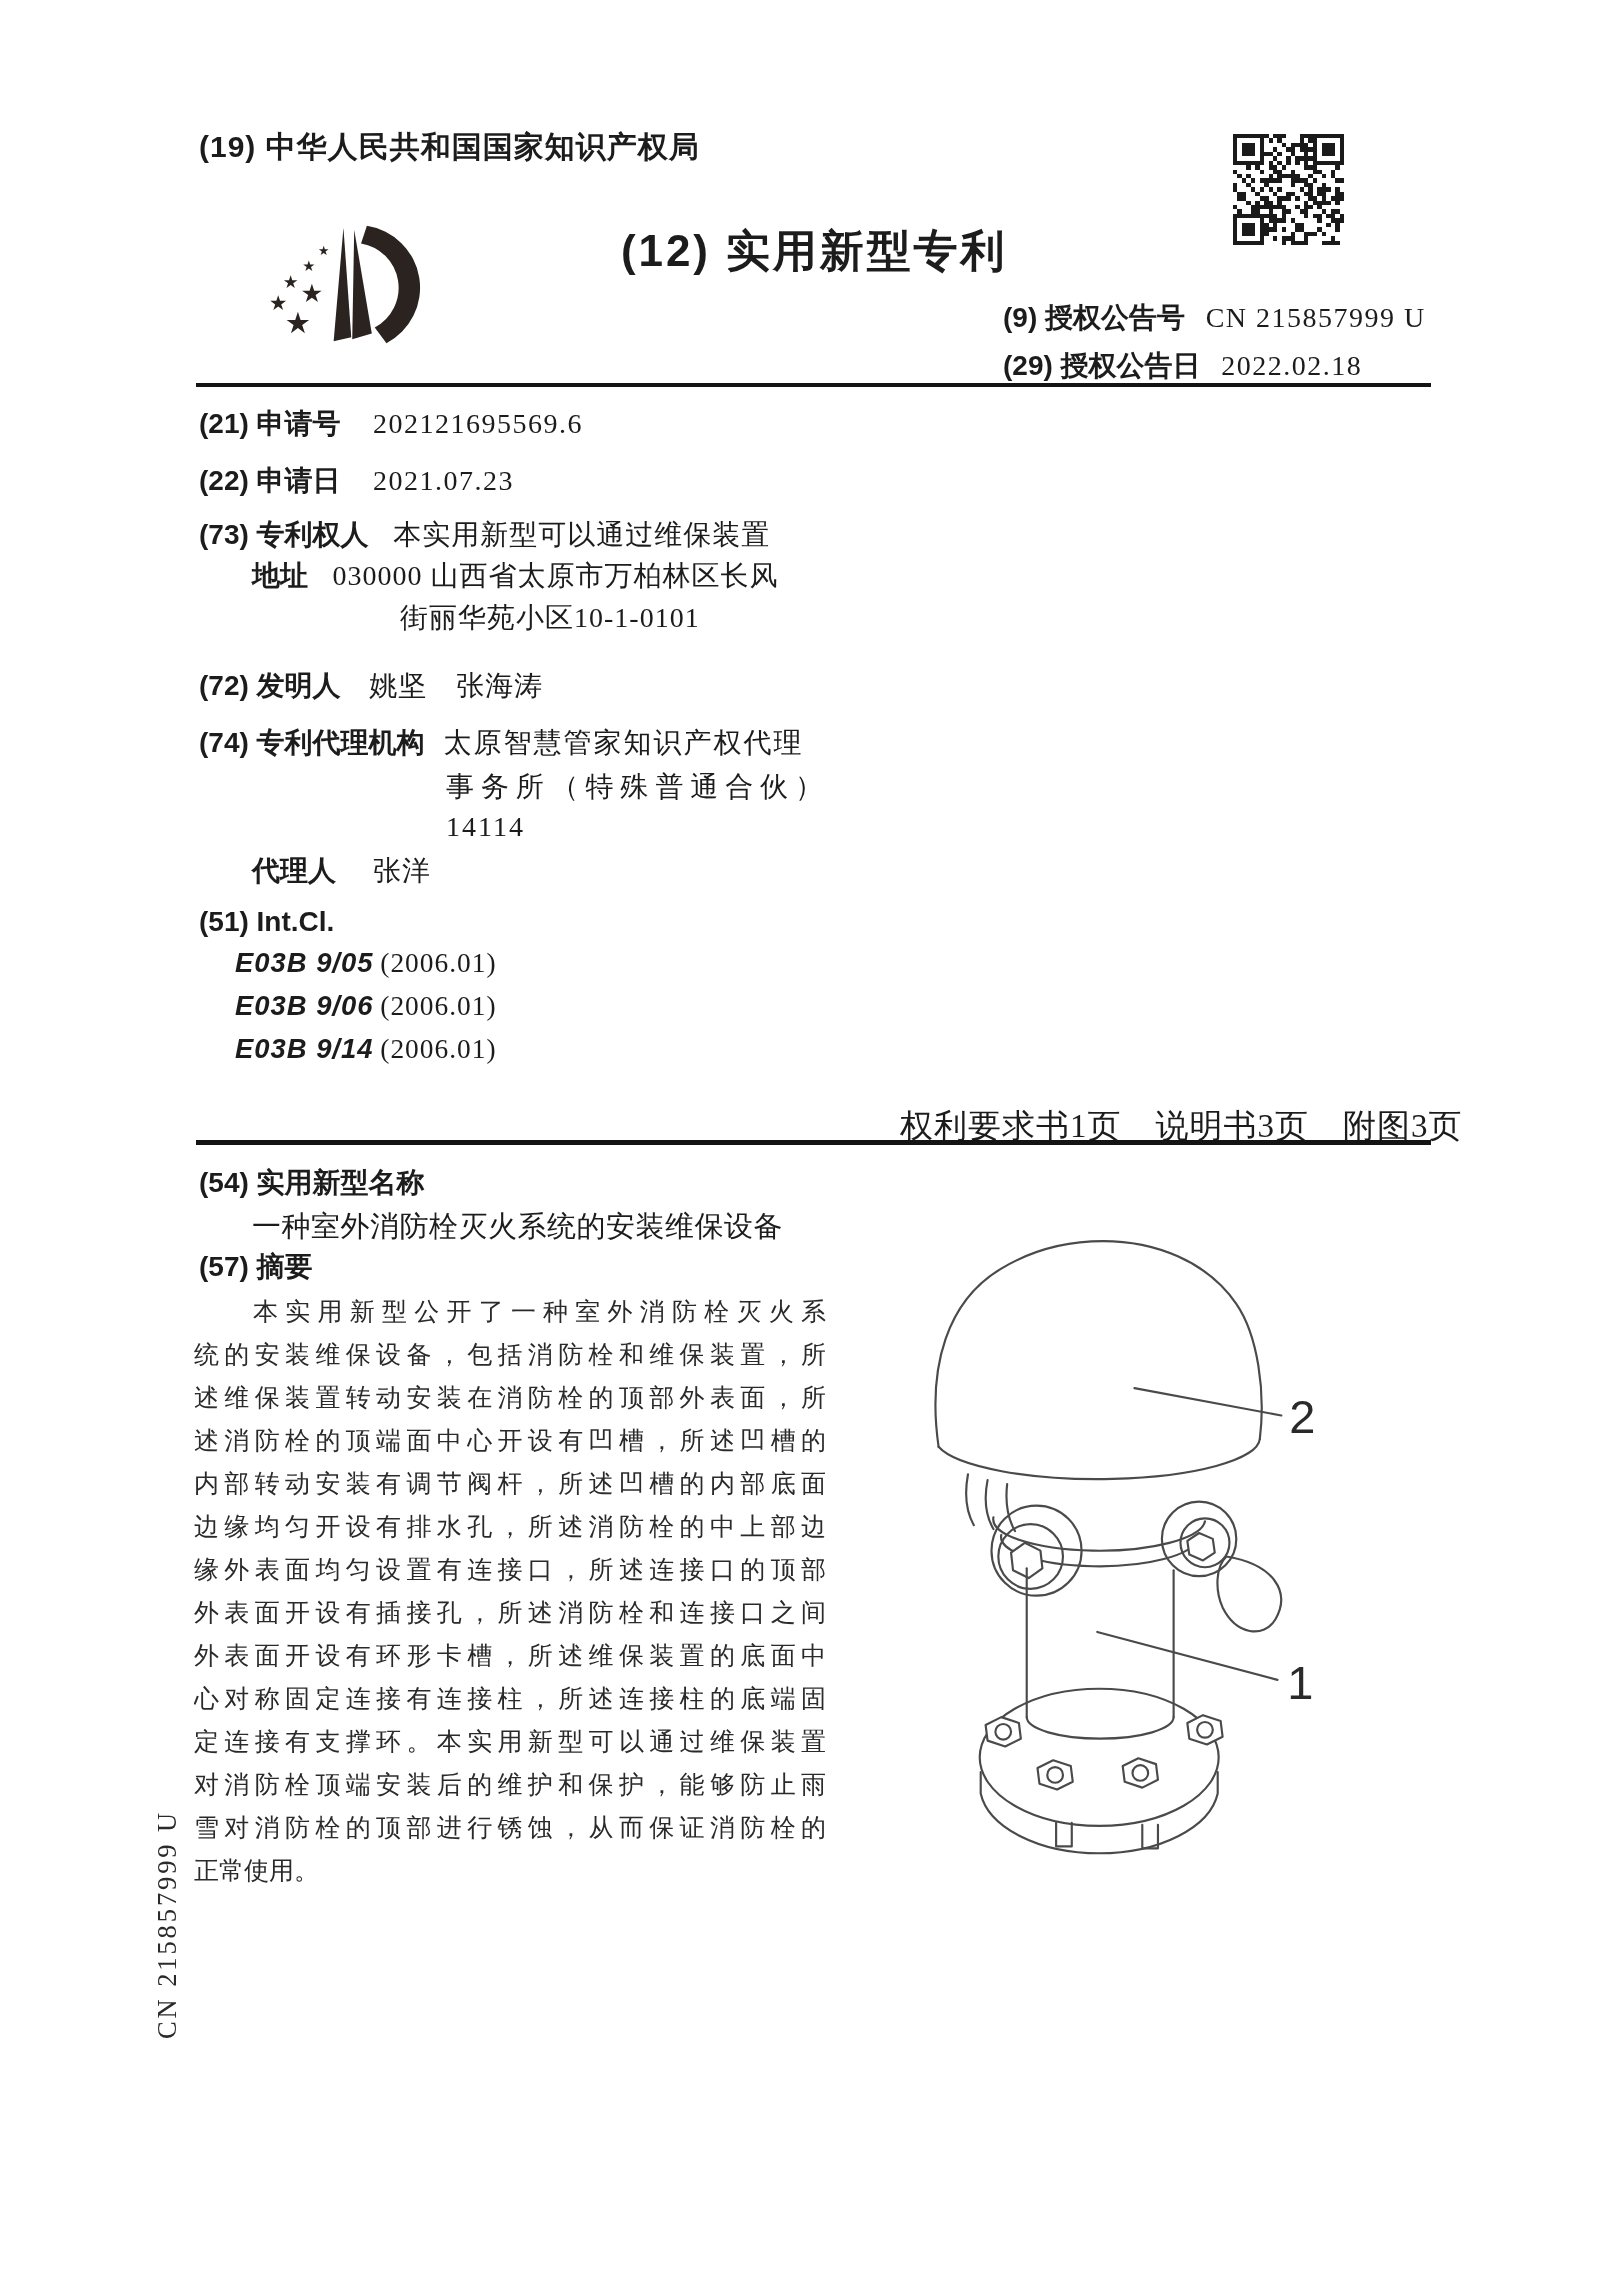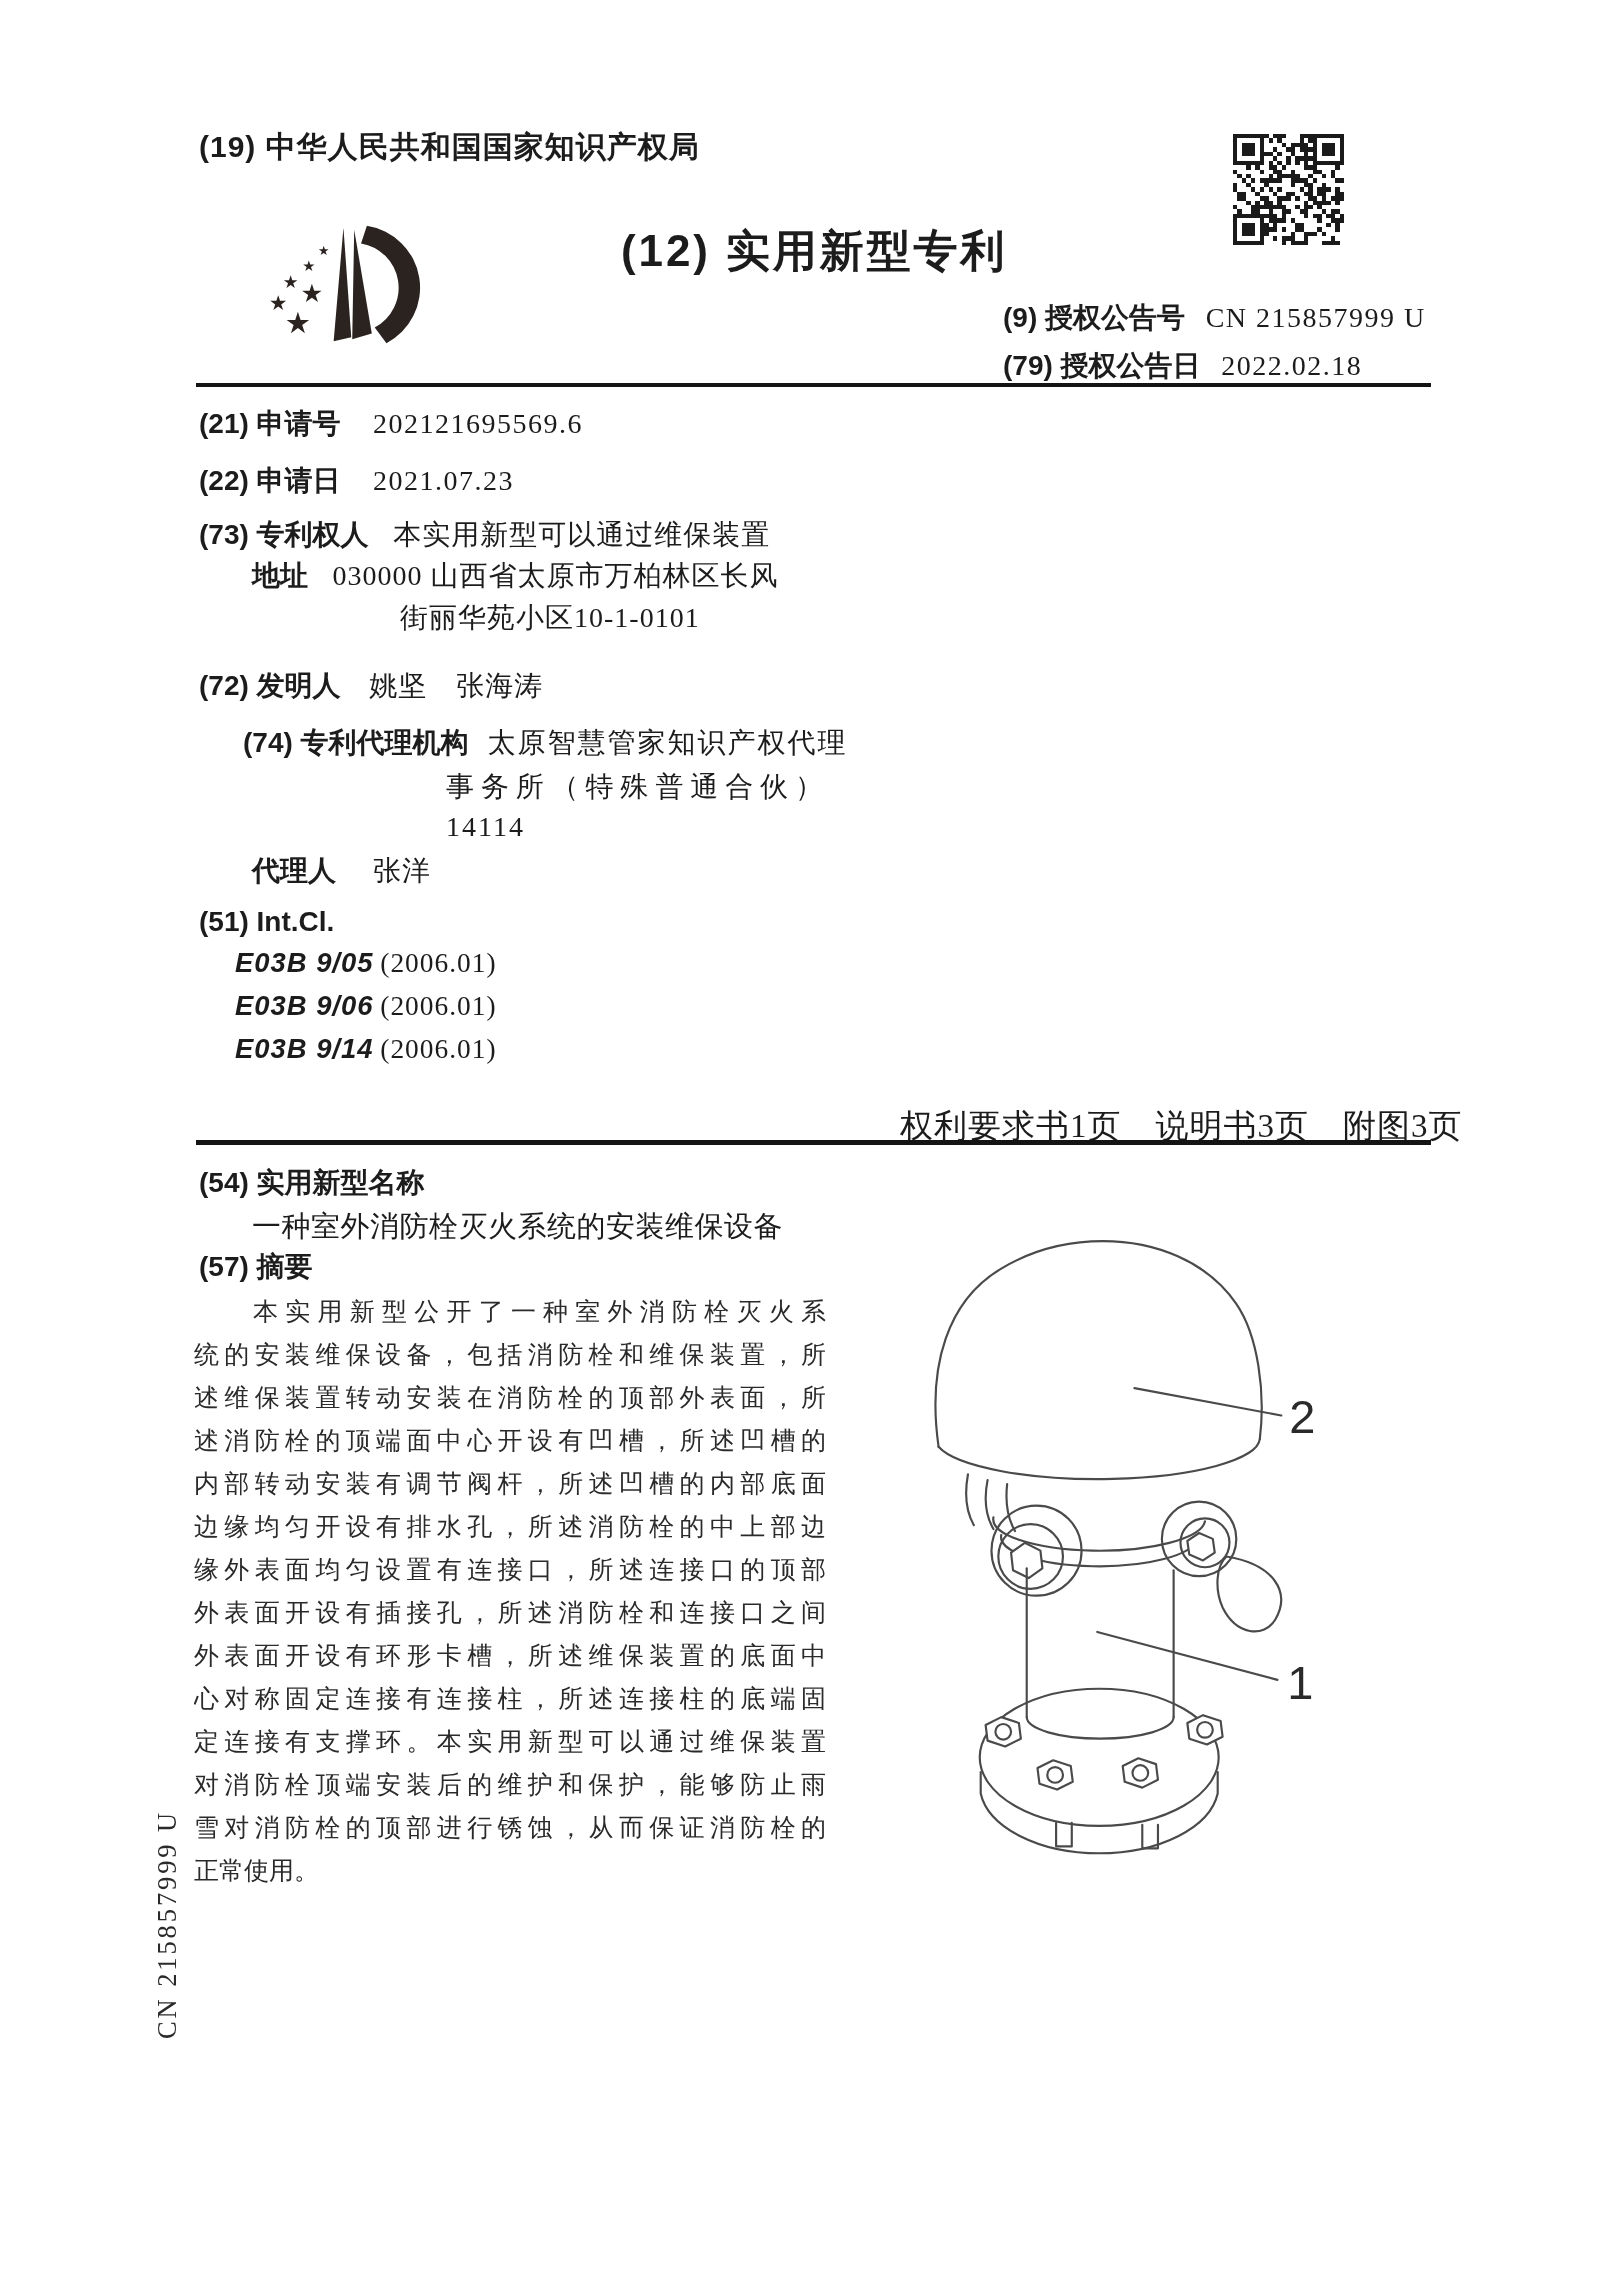--- a/index.html
+++ b/index.html
@@ -371,21 +371,21 @@
         <rect x="22" y="24" width="1" height="1"></rect>
         <rect x="23" y="24" width="1" height="1"></rect>
       </g>
     </svg></div>
 
 <div class="abs row" style="left:1003px;top:299px;">
   <span class="lbl">(9) 授权公告号</span>
   <span class="val" style="margin-left:13.7px;">CN 215857999 U</span>
 </div>
 <div class="abs row" style="left:1003px;top:347px;">
-  <span class="lbl">(79) 授权公告日</span>
+  <span class="lbl">(29) 授权公告日</span>
   <span class="val" style="margin-left:13.7px;">2022.02.18</span>
 </div>
 
 <div class="abs rule" style="left:196px;top:383px;width:1235px;height:3.9px;"></div>
 
 <div class="abs row" style="left:199px;top:405px;">
   <span class="lbl">(21) 申请号</span>
   <span class="val" style="margin-left:25.5px;">202121695569.6</span>
 </div>
 
@@ -402,21 +402,21 @@
   <span class="lbl">地址</span>
   <span class="serif" style="margin-left:17.6px;letter-spacing:1px;">030000 山西省太原市万柏林区长风</span>
 </div>
 <div class="abs row serif" style="left:400px;top:599px;letter-spacing:1px;">街丽华苑小区10-1-0101</div>
 
 <div class="abs row" style="left:199px;top:667px;text-align:center;">
   <span class="lbl">(72) 发明人</span>
   <span class="val-cjk" style="margin-left:21.6px;">姚坚　张海涛</span>
 </div>
 
-<div class="abs row" style="left:199px;top:724px;margin-left:44px;">
+<div class="abs row" style="left:199px;top:724px;">
   <span class="lbl">(74) 专利代理机构</span>
   <span class="val-cjk" style="margin-left:11.8px;letter-spacing:2px;">太原智慧管家知识产权代理</span>
 </div>
 <div class="abs row val-cjk" style="left:446px;top:768px;letter-spacing:6.9px;font-family:'Liberation Sans','DejaVu Sans',sans-serif;">事务所（特殊普通合伙）</div>
 <div class="abs row serif" style="left:446px;top:811px;letter-spacing:2px;">14114</div>
 <div class="abs row" style="left:252px;top:852px;">
   <span class="lbl">代理人</span>
   <span class="val-cjk" style="margin-left:30px;">张洋</span>
 </div>
 

